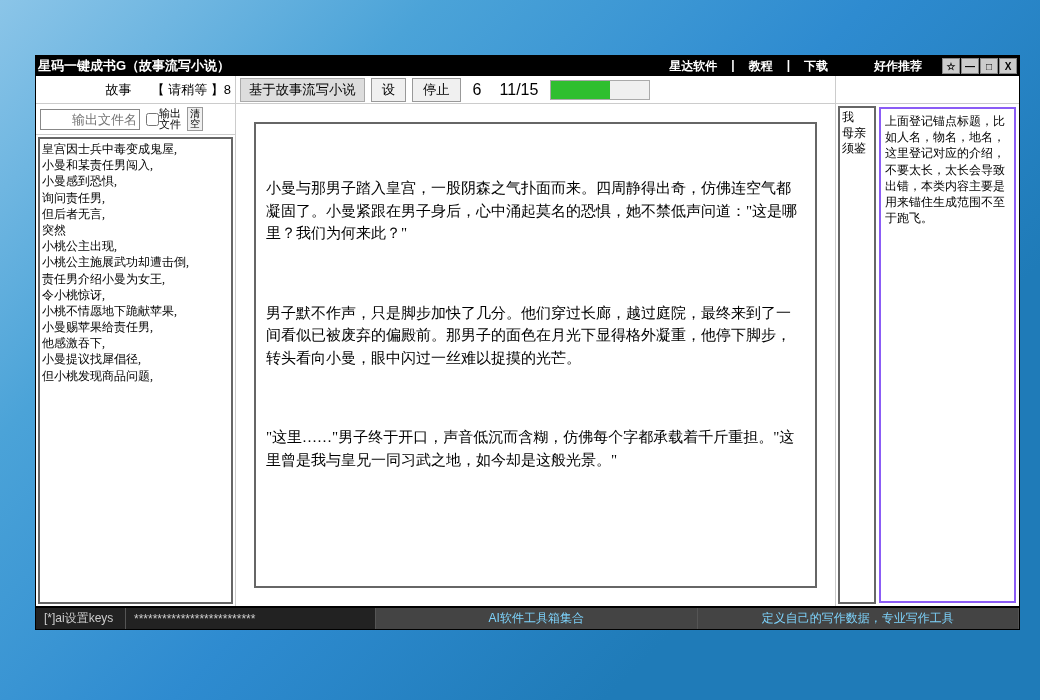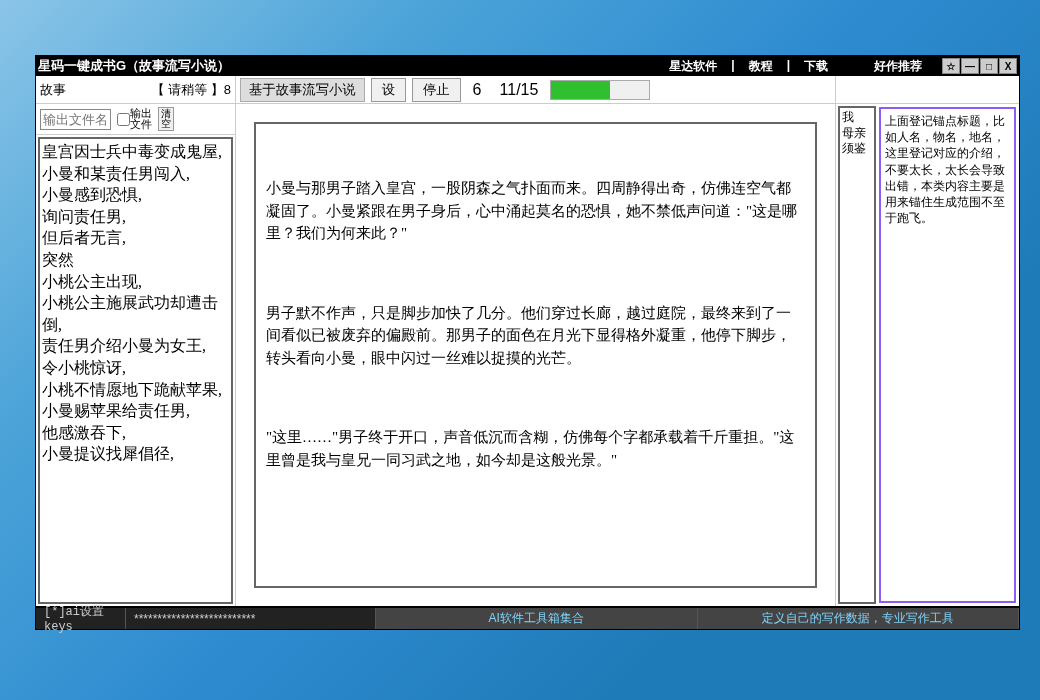--- a/index.html
+++ b/index.html
@@ -74,24 +74,25 @@
   width: 60%;
   background: #2fbf2f;
 }
 .filename-row {
   display: flex; align-items: center;
   padding: 3px 4px;
   gap: 6px;
   font-size: 13px;
 }
 .filename-row input[type="text"] {
-  width: 71px;
+  width: 100px;
   border: 1px solid #888;
   padding: 2px;
   font-size: 13px;
+  text-align: right;
 }
 .filename-row label { font-size: 11px; display:flex; align-items:center; line-height:1;}
 .filename-row .clearbtn {
   border: 1px solid #999;
   background: #f0f0f0;
   font-size: 10px;
   padding: 1px 2px;
   cursor: pointer;
   line-height: 1;
 }
@@ -104,21 +105,21 @@
   width: 200px;
   border-right: 1px solid #ccc;
   display: flex; flex-direction: column;
 }
 .left .filerow { border-bottom: 1px solid #ccc; }
 .outline-box {
   flex: 1;
   border: 2px solid #666;
   margin: 2px;
   padding: 2px;
-  font-size: 16px;
+  font-size: 12px;
   line-height: 1.35;
   font-family: SimSun, serif;
   overflow: hidden;
 }
 .center {
   flex: 1;
   display: flex; flex-direction: column;
   padding: 0;
 }
 .text-area {
@@ -211,21 +212,21 @@
       <div class="wbtn">☆</div>
       <div class="wbtn">—</div>
       <div class="wbtn">□</div>
       <div class="wbtn">X</div>
     </div>
   </div>
 
   <div class="body">
 
     <div class="left">
-      <div class="toolbar" style="justify-content:space-between;">
+      <div class="toolbar" style="justify-content:flex-end;">
         <span class="lbl">故事</span>
         <span class="lbl" style="margin-left:14px;">【 请稍等 】8</span>
       </div>
       <div class="filename-row filerow">
         <input type="text" placeholder="输出文件名" style="">
         <label>
             <input type="checkbox" style="">
             <span style="white-space:pre;">输出
 文件</span>
           </label>
@@ -240,20 +241,21 @@
         <div>但后者无言,</div>
         <div>突然</div>
         <div>小桃公主出现,</div>
         <div>小桃公主施展武功却遭击倒,</div>
         <div>责任男介绍小曼为女王,</div>
         <div>令小桃惊讶,</div>
         <div>小桃不情愿地下跪献苹果,</div>
         <div>小曼赐苹果给责任男,</div>
         <div>他感激吞下,</div>
         <div>小曼提议找犀倡径,</div>
+        <div>但小桃发现商品问题,</div>
       </div>
     </div>
 
     <div class="center">
       <div class="toolbar">
         <button class="greybtn">基于故事流写小说</button>
         <button class="btn">设</button>
         <button class="btn">停止</button>
         <span class="num">6</span>
         <span class="num">11/15</span>
@@ -281,19 +283,19 @@
           <div>母亲</div>
           <div>须鉴</div>
         </div>
         <div class="anchor-help">上面登记锚点标题，比如人名，物名，地名，这里登记对应的介绍，不要太长，太长会导致出错，本类内容主要是用来锚住生成范围不至于跑飞。</div>
       </div>
     </div>
 
   </div>
 
   <div class="statusbar">
-    <div class="seg" style="width:90px;background:#222;font-family:Liberation Mono, monospace;">[*]ai设置keys</div>
+    <div class="seg" style="width:90px;background:#222;">[*]ai设置keys</div>
     <div class="seg" style="width:250px;background:#222;">**************************</div>
     <div class="seg flex dark">AI软件工具箱集合</div>
     <div class="seg flex dark">定义自己的写作数据，专业写作工具</div>
   </div>
 
 </div>
 
 </body></html>

